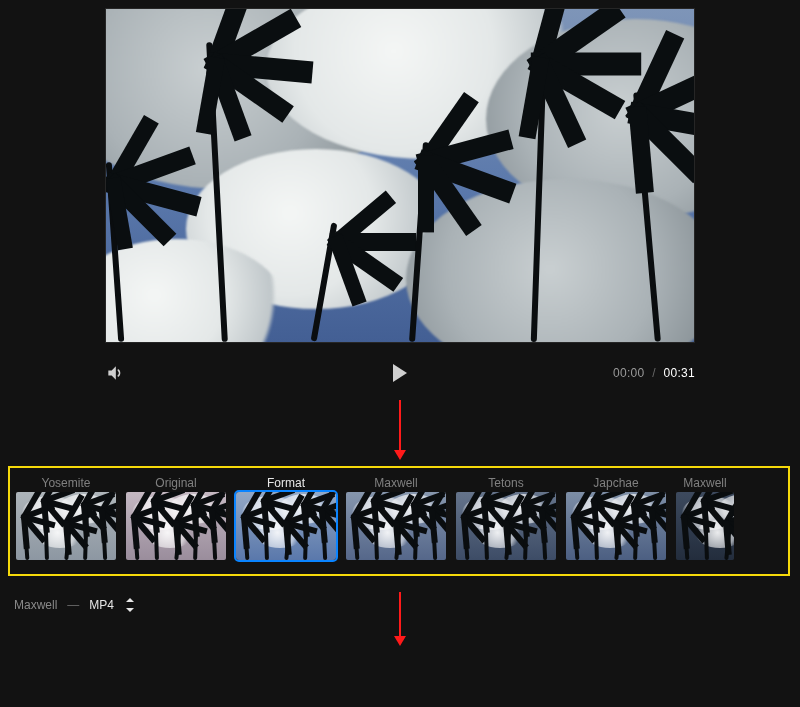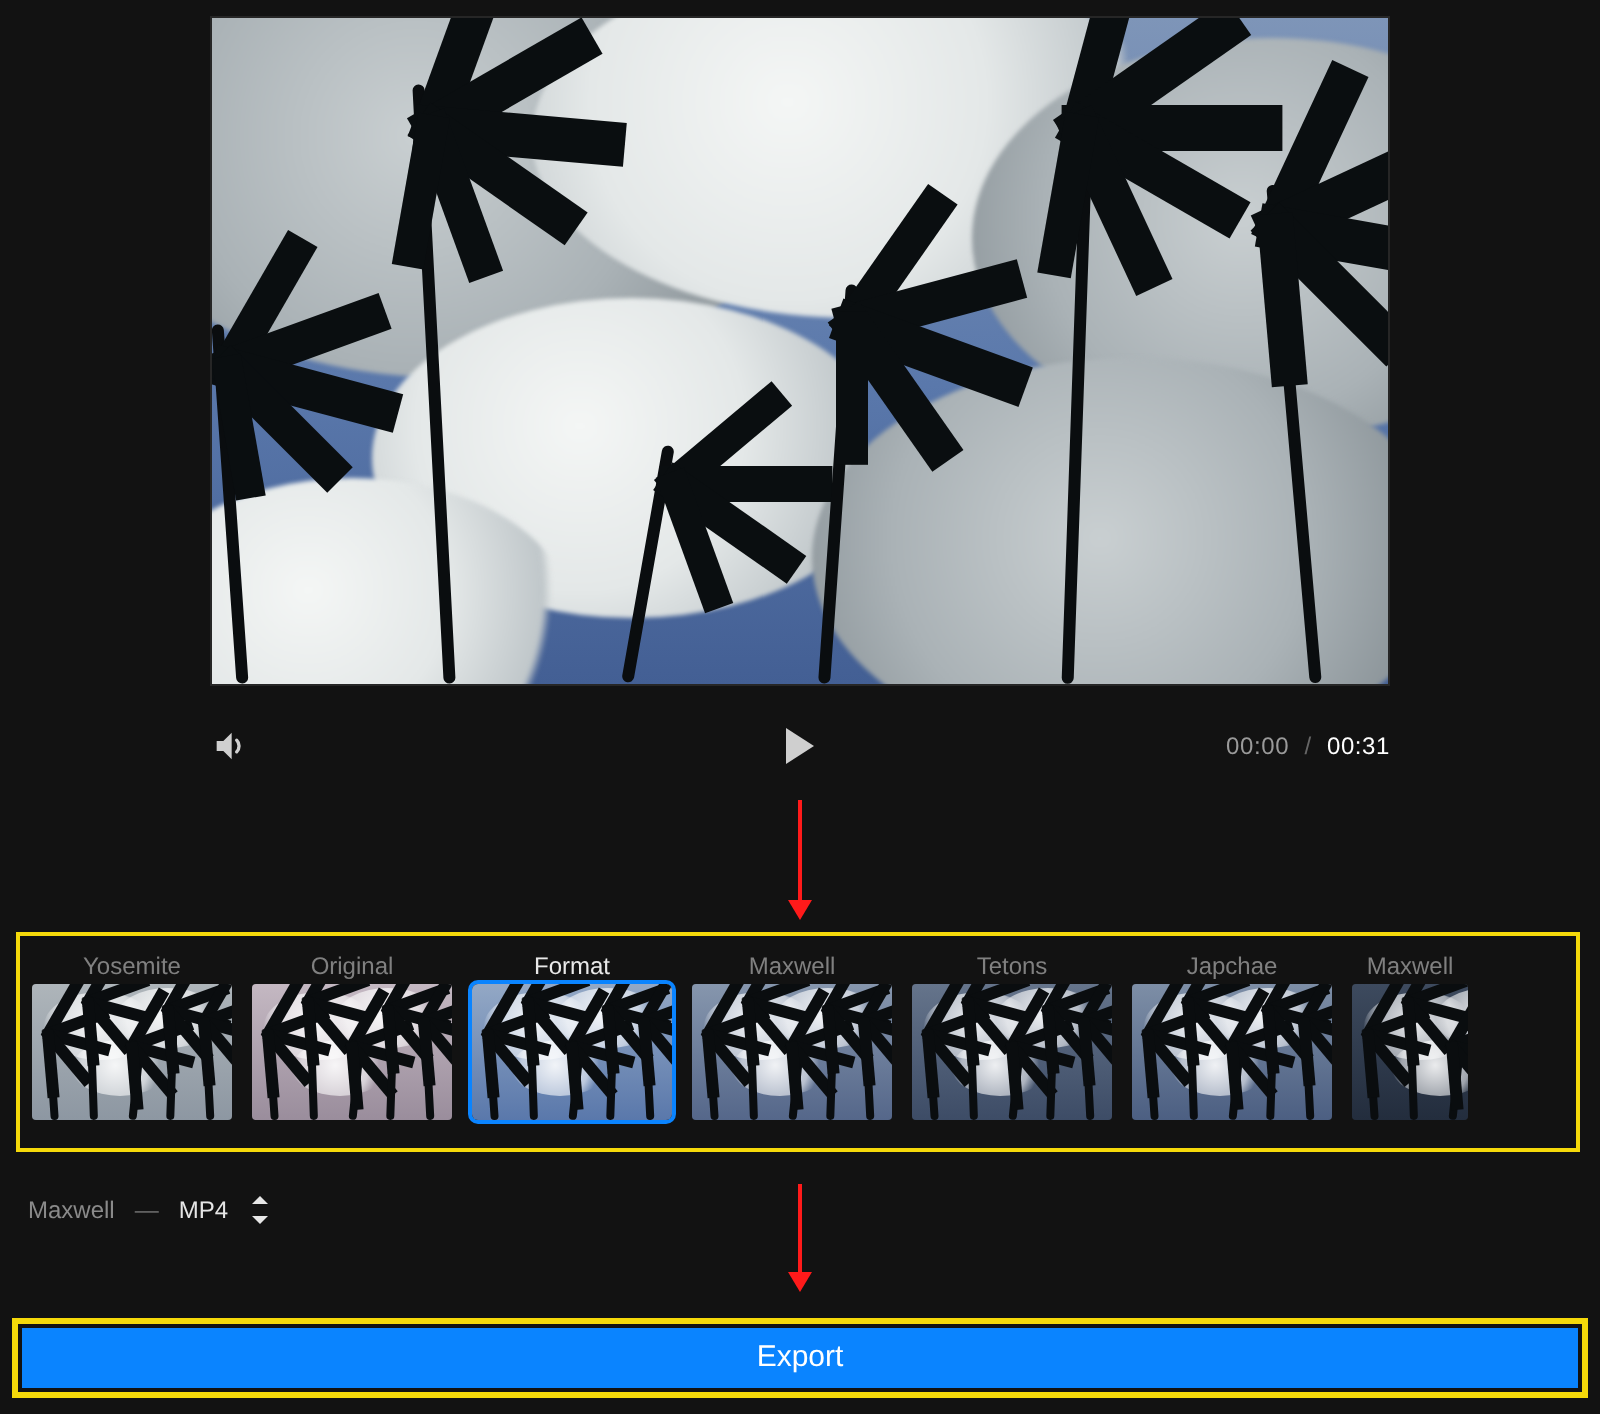--- a/index.html
+++ b/index.html
@@ -535,17 +535,14 @@
     <span class="dash">—</span>
     <span class="val">MP4</span>
     <span class="chev-updown"></span>
   </div>
 
   <div class="arrow" style="top:592px;">
     <div class="shaft" style="height:44px;"></div>
       <div class="head"></div>
   </div>
 
-  <div class="export-wrap">
-    <button class="export-btn">Export</button>
-  </div>
 
 </div>
 
 </body></html>

